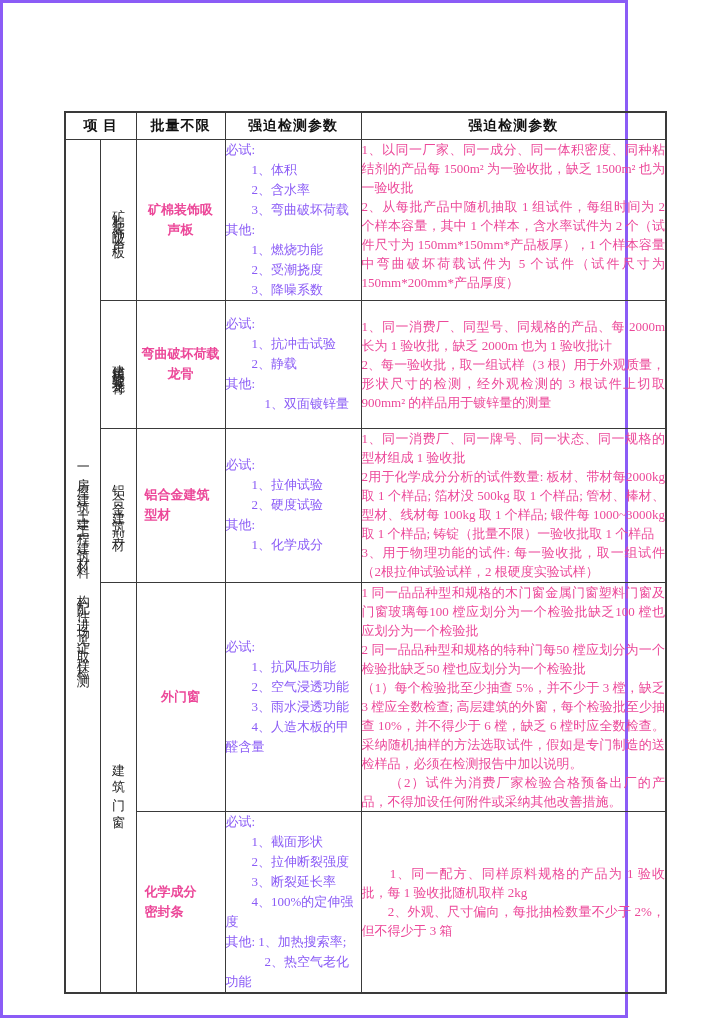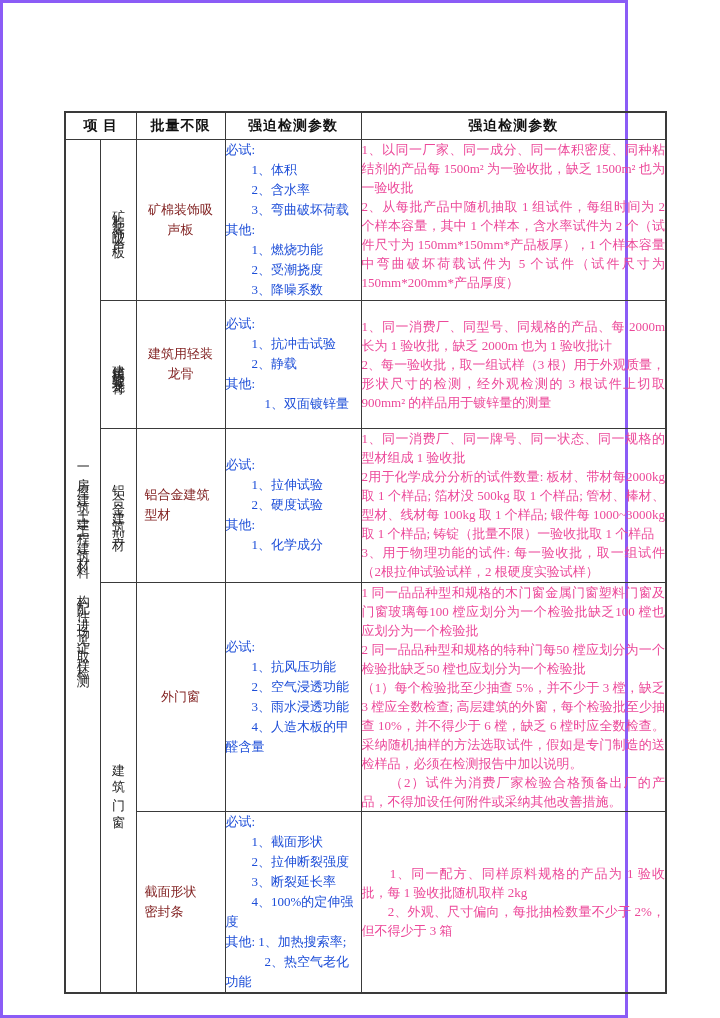--- a/index.html
+++ b/index.html
@@ -44,30 +44,30 @@
     color:#222;
   }
   .vs-cat{letter-spacing:8px;}
   .vs-7{letter-spacing:6px;}
   .vs-8{letter-spacing:3px;}
   .vs-7b{letter-spacing:9px;}
   .vs-4{letter-spacing:17px;}
   
   td.ccell{
     font-size:13px;vertical-align:middle;
-    white-space:pre-wrap;line-height:20px;color:#7f1d1d;
+    white-space:pre-wrap;line-height:20px;color:#ec4899;font-weight:bold;
   }
   td.ccell.center{text-align:center;}
   td.ccell.left{text-align:left;padding-left:8px;padding-right:4px;}
   
   td.pcell{
     font-size:13px;line-height:20px;
     white-space:pre-wrap;
     padding:3px 2px 3px 6px;
-    color:#1d4ed8;
+    color:#8b5cf6;
   }
   
   td.scell{
     font-size:13px;line-height:19px;
     white-space:pre-wrap;
     text-align:justify;
     padding:3px 5px 3px 6px;
     color:#ec4899;
   }
   .va-top{vertical-align:top;}
@@ -111,21 +111,21 @@
 　　2、受潮挠度
 　　3、降噪系数</td>
       <td class="scell va-top">1、以同一厂家、同一成分、同一体积密度、同种粘结剂的产品每 1500m² 为一验收批，缺乏 1500m² 也为一验收批
 2、从每批产品中随机抽取 1 组试件，每组时间为 2 个样本容量，其中 1 个样本，含水率试件为 2 个（试件尺寸为 150mm*150mm*产品板厚），1 个样本容量中弯曲破坏荷载试件为 5 个试件（试件尺寸为 150mm*200mm*产品厚度）</td>
     </tr>
 
     <tr style="height:128px">
       <td class="vcell">
         <div class="vtext vs-8">建筑用轻装龙骨</div>
       </td>
-      <td class="ccell center">建筑用轻装
+      <td class="ccell center">弯曲破坏荷载
 龙骨</td>
       <td class="pcell va-mid">必试:
 　　1、抗冲击试验
 　　2、静载
 其他:
 　　　1、双面镀锌量</td>
       <td class="scell va-mid">1、同一消费厂、同型号、同规格的产品、每 2000m 长为 1 验收批，缺乏 2000m 也为 1 验收批计
 2、每一验收批，取一组试样（3 根）用于外观质量，形状尺寸的检测，经外观检测的 3 根试件上切取 900mm² 的样品用于镀锌量的测量</td>
     </tr>
 
@@ -155,21 +155,21 @@
 　　2、空气浸透功能
 　　3、雨水浸透功能
 　　4、人造木板的甲醛含量</td>
       <td class="scell va-top">1 同一品品种型和规格的木门窗金属门窗塑料门窗及门窗玻璃每100 樘应划分为一个检验批缺乏100 樘也应划分为一个检验批
 2 同一品品种型和规格的特种门每50 樘应划分为一个检验批缺乏50 樘也应划分为一个检验批
 （1）每个检验批至少抽查 5%，并不少于 3 樘，缺乏 3 樘应全数检查; 高层建筑的外窗，每个检验批至少抽查 10%，并不得少于 6 樘，缺乏 6 樘时应全数检查。采纳随机抽样的方法选取试件，假如是专门制造的送检样品，必须在检测报告中加以说明。
 　　（2）试件为消费厂家检验合格预备出厂的产品，不得加设任何附件或采纳其他改善措施。</td>
     </tr>
 
     <tr style="height:130px">
-      <td class="ccell left">截面形状
+      <td class="ccell left">化学成分
 密封条</td>
       <td class="pcell va-top">必试:
 　　1、截面形状
 　　2、拉伸断裂强度
 　　3、断裂延长率
 　　4、100%的定伸强度
 其他: 1、加热搜索率;
 　　　2、热空气老化功能</td>
       <td class="scell va-mid">　　1、同一配方、同样原料规格的产品为 1 验收批，每 1 验收批随机取样 2kg
 　　2、外观、尺寸偏向，每批抽检数量不少于 2%，但不得少于 3 箱</td>

